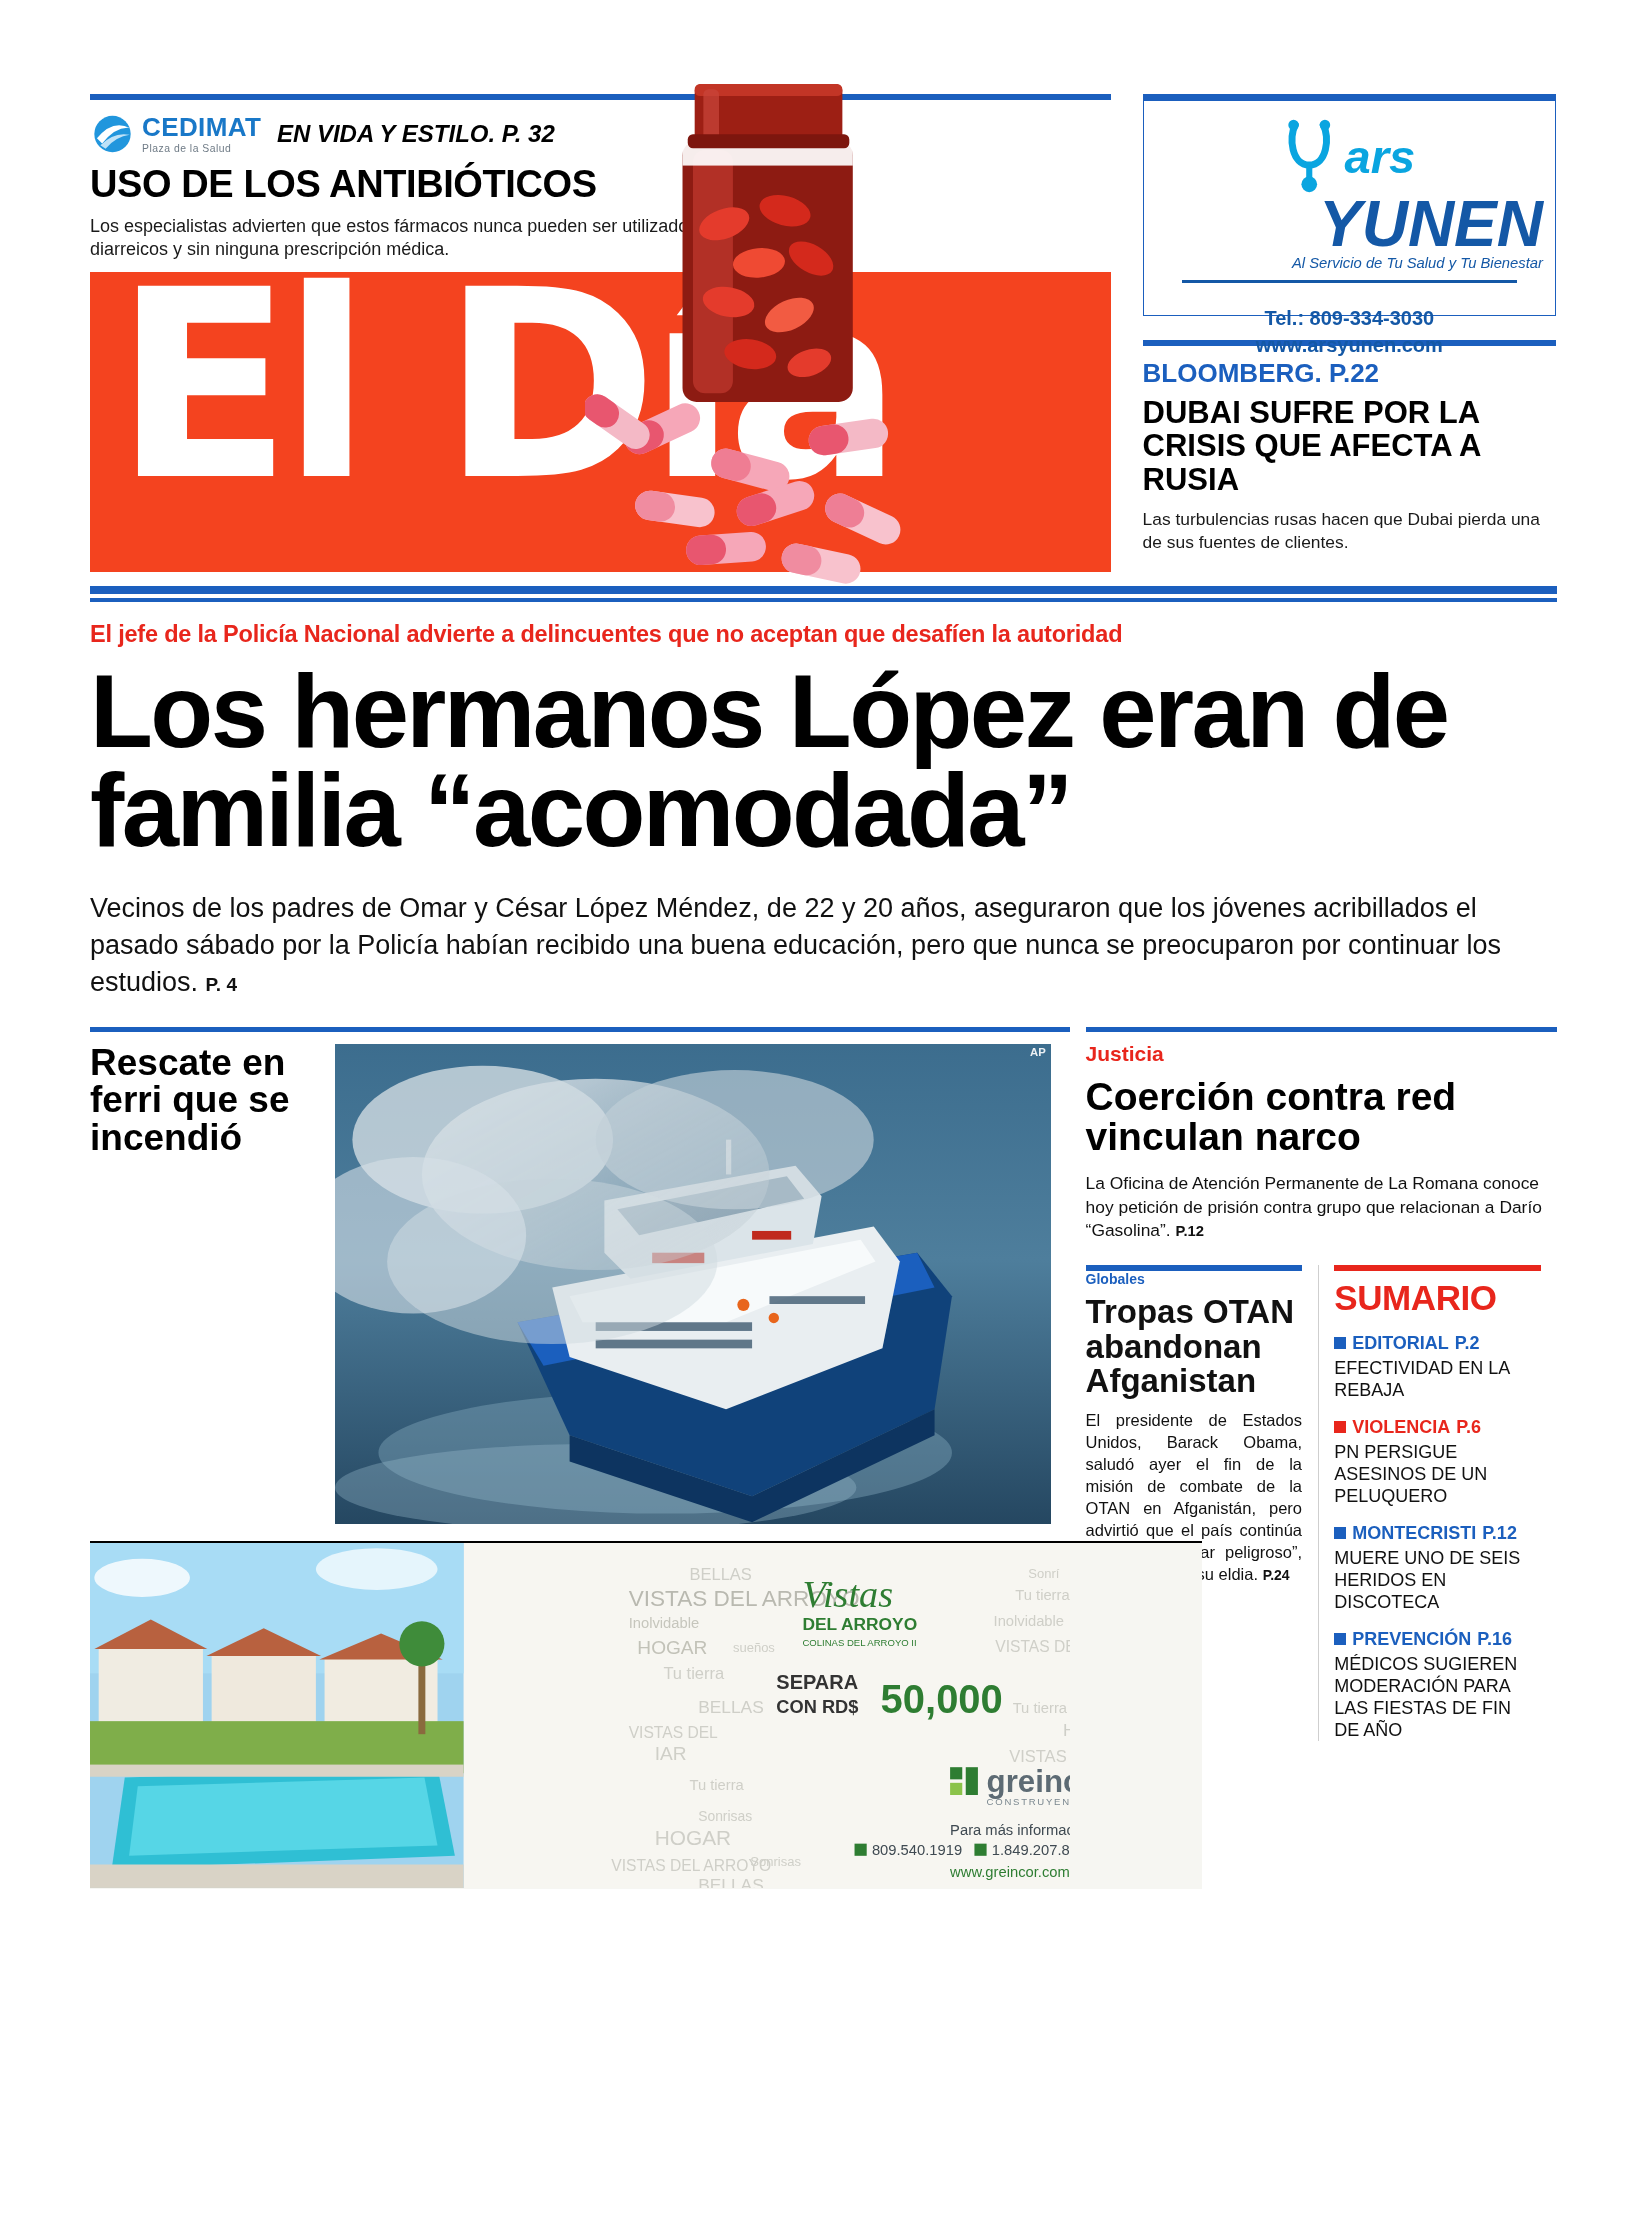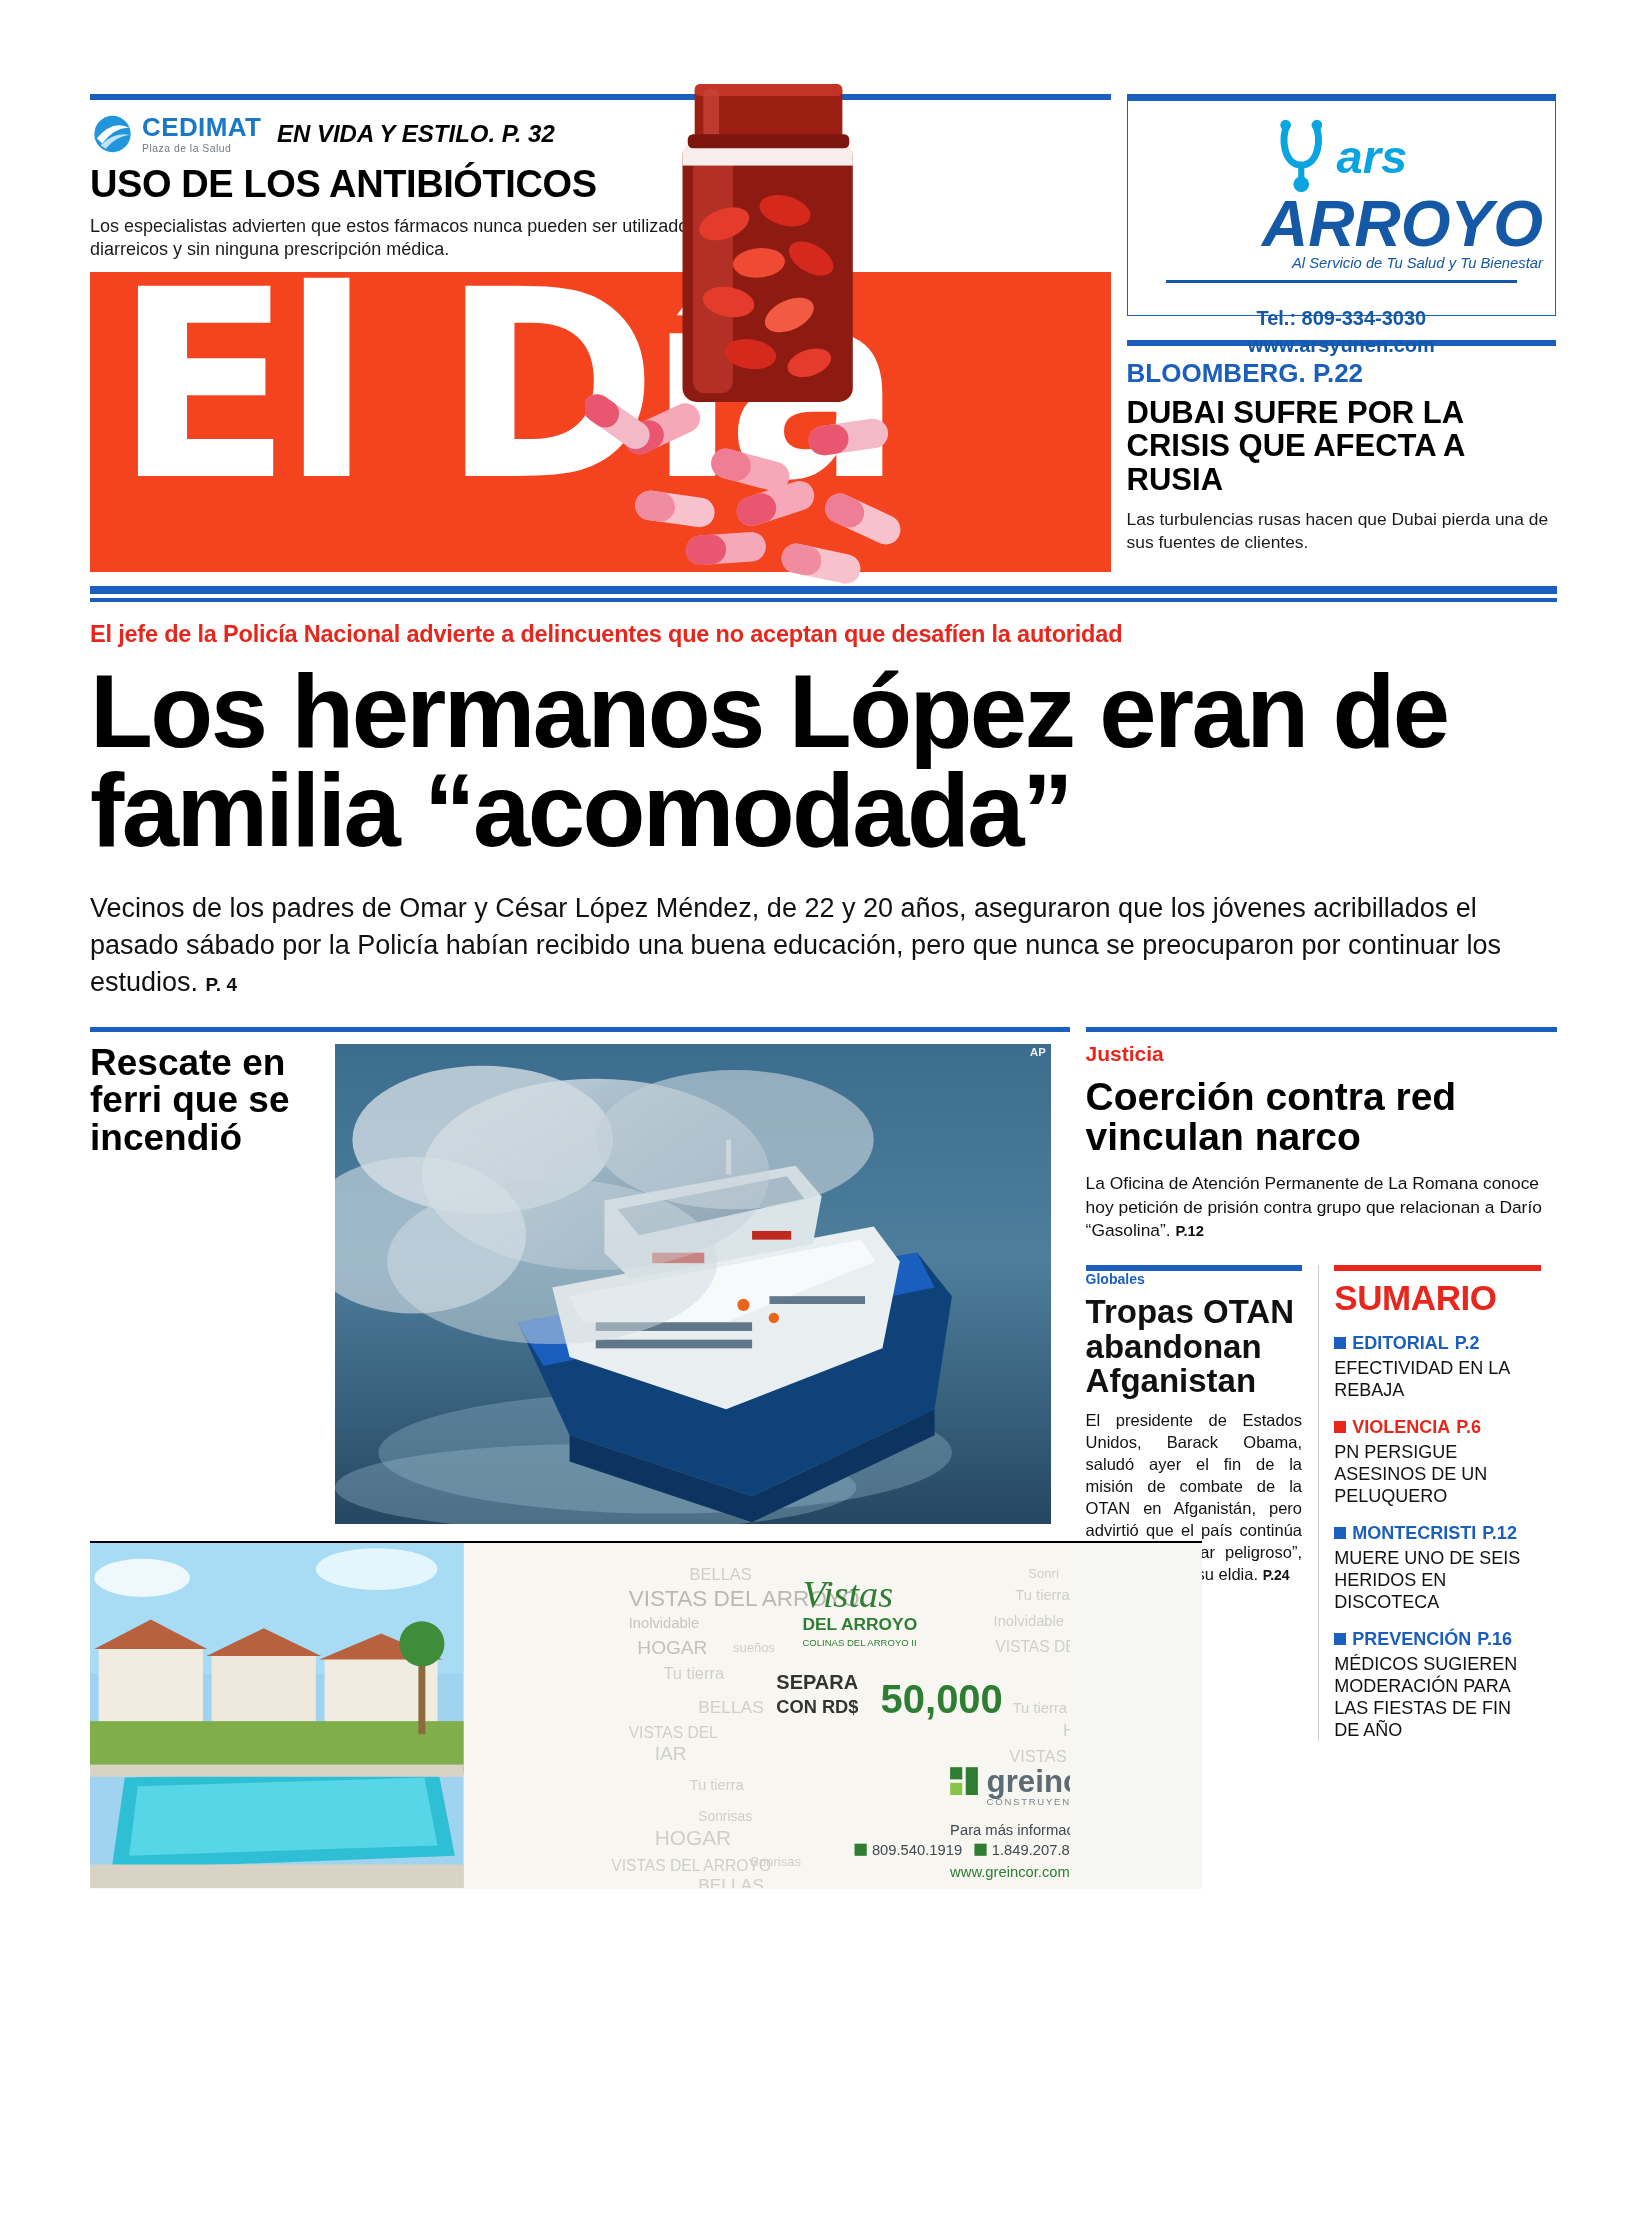--- a/index.html
+++ b/index.html
@@ -12,21 +12,21 @@
   body { width: 1646px; height: 2225px; overflow: hidden; }
 
   .page {
     width: 1646px;
     height: 2225px;
     position: relative;
     padding: 94px 90px 0 90px;
   }
 
   
-  .top-area { display: flex; gap: 0; justify-content: flex-end; }
+  .top-area { display: flex; gap: 16px; justify-content: flex-end; }
   .top-left { width: 1021px; position: relative; }
   .rule-blue { height: 6px; background: #1b5fbe; width: 100%; }
 
   .cedimat-row {
     display: flex; align-items: center; gap: 10.4px;
     padding-top: 14px; padding-bottom: 3.5px;
   }
   .cedimat-logo { display: flex; align-items: center; gap: 7px; }
   .cedimat-swoosh {
     width: 45px; height: 40px; position: relative;
@@ -327,21 +327,21 @@
             <svg width="56" height="75" viewBox="0 0 64 86">
               <path d="M14 8 C6 22, 10 54, 30 54 C50 54, 54 22, 46 8" stroke="#0aa5e0" stroke-width="8" fill="none" stroke-linecap="round"></path>
               <circle cx="12" cy="8" r="6" fill="#0aa5e0"></circle>
               <circle cx="48" cy="8" r="6" fill="#0aa5e0"></circle>
               <path d="M30 54 L30 70" stroke="#0aa5e0" stroke-width="7" fill="none"></path>
               <circle cx="30" cy="76" r="9" fill="#0aa5e0"></circle>
             </svg>
           </span>
           <span class="ars-word">ars</span>
         </div>
-        <div class="yunen">ARROYO</div>
+        <div class="yunen">YUNEN</div>
         <div class="ars-tag">Al Servicio de Tu Salud y Tu Bienestar</div>
         <div class="ars-divider"></div>
         <div class="ars-contact">
           <div>Tel.: 809-334-3030</div>
           <div>www.arsyunen.com</div>
         </div>
       </div>
 
       <div class="bloom-rule"></div>
       <div class="kicker-blue">

